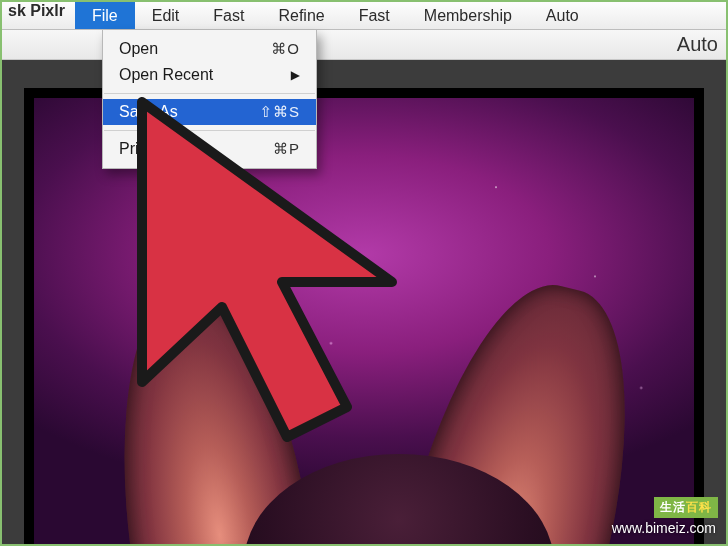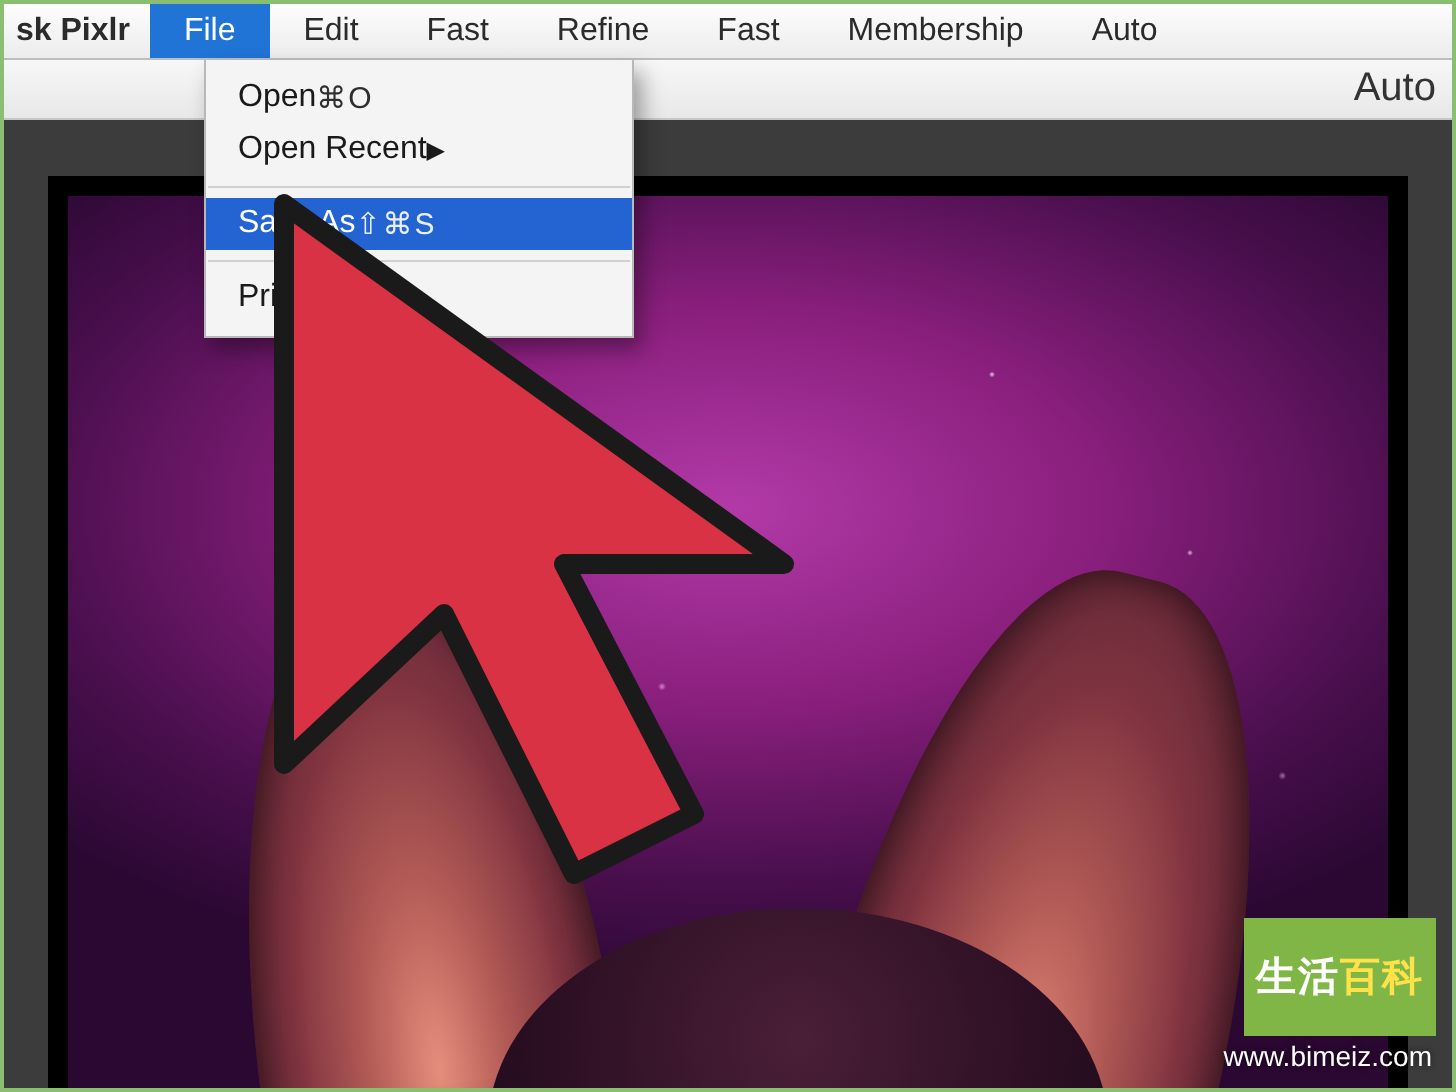--- a/index.html
+++ b/index.html
@@ -16,21 +16,20 @@
       left: 2px;
       top: 2px;
       width: 724px;
       height: 542px;
       background: #3a3a3a;
     }
     .menubar {
       height: 28px;
       background: linear-gradient(#fdfdfd, #ececec);
       display: flex;
-      align-items: center;
       font-size: 16px;
       color: #2b2b2b;
       border-bottom: 1px solid #bdbdbd;
     }
     .menubar .app-name {
       font-weight: 600;
       padding: 0 10px 0 6px;
     }
     .menubar .menu-item {
       padding: 0 17px;
@@ -63,20 +62,21 @@
       border: 1px solid #b8b8b8;
       border-top: none;
       box-shadow: 4px 6px 10px rgba(0,0,0,0.35);
       padding: 6px 0;
       font-size: 16px;
       color: #1a1a1a;
     }
     .dropdown .row {
       display: flex;
       align-items: center;
+      justify-content: space-between;
       height: 26px;
       padding: 0 16px;
     }
     .dropdown .row.selected {
       background: #2364d2;
       color: #fff;
     }
     .dropdown .sep {
       height: 1px;
       background: #d0d0d0;
@@ -147,23 +147,23 @@
       left: 120px;
       top: 90px;
       pointer-events: none;
     }
     .watermark-badge {
       position: absolute;
       right: 8px;
       bottom: 26px;
       background: #7fb646;
       color: #fff;
-      font-size: 20px;
+      font-size: 12px;
       font-weight: bold;
-      padding: 16px 6px;
+      padding: 2px 6px;
       letter-spacing: 1px;
       font-family: "SimHei", sans-serif;
     }
     .watermark-badge .accent { color: #ffe14a; }
     .watermark-url {
       position: absolute;
       right: 10px;
       bottom: 8px;
       color: #fff;
       font-size: 14px;

